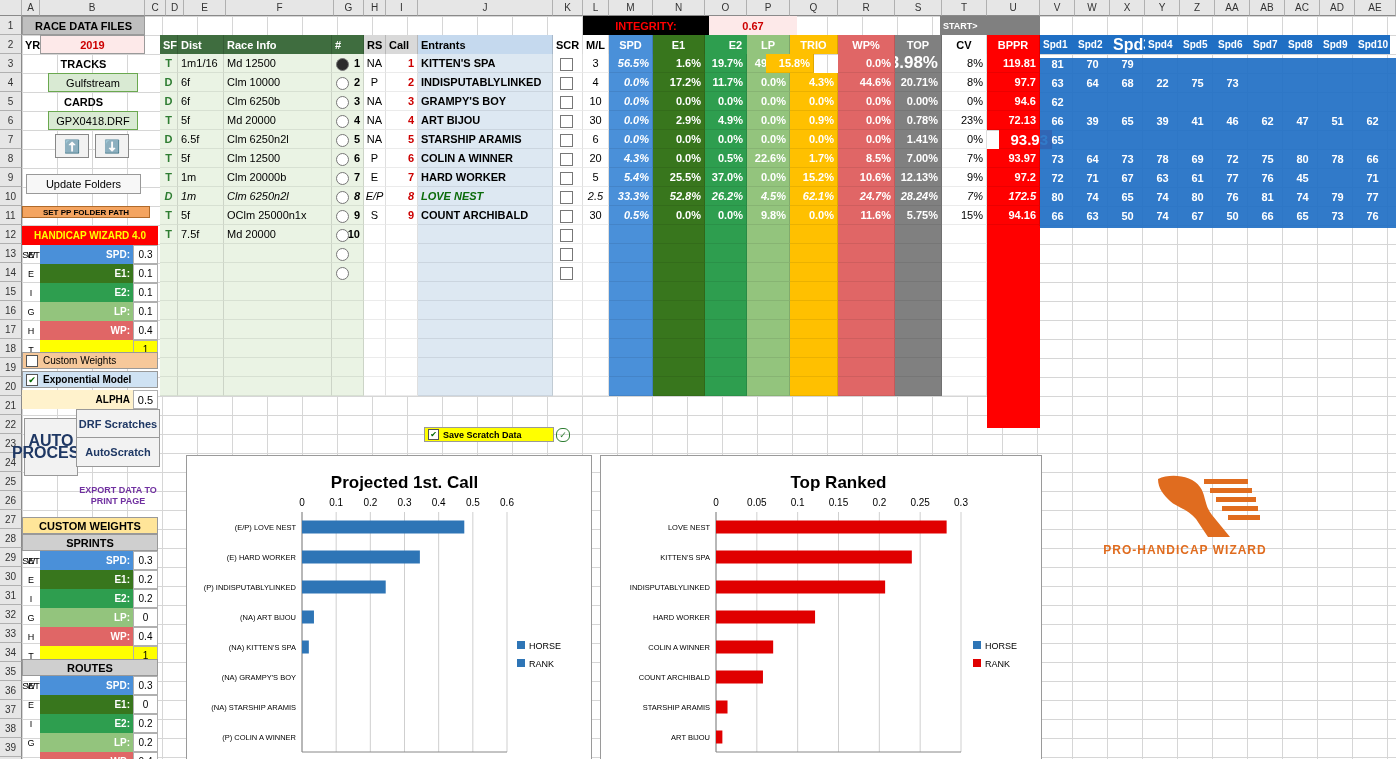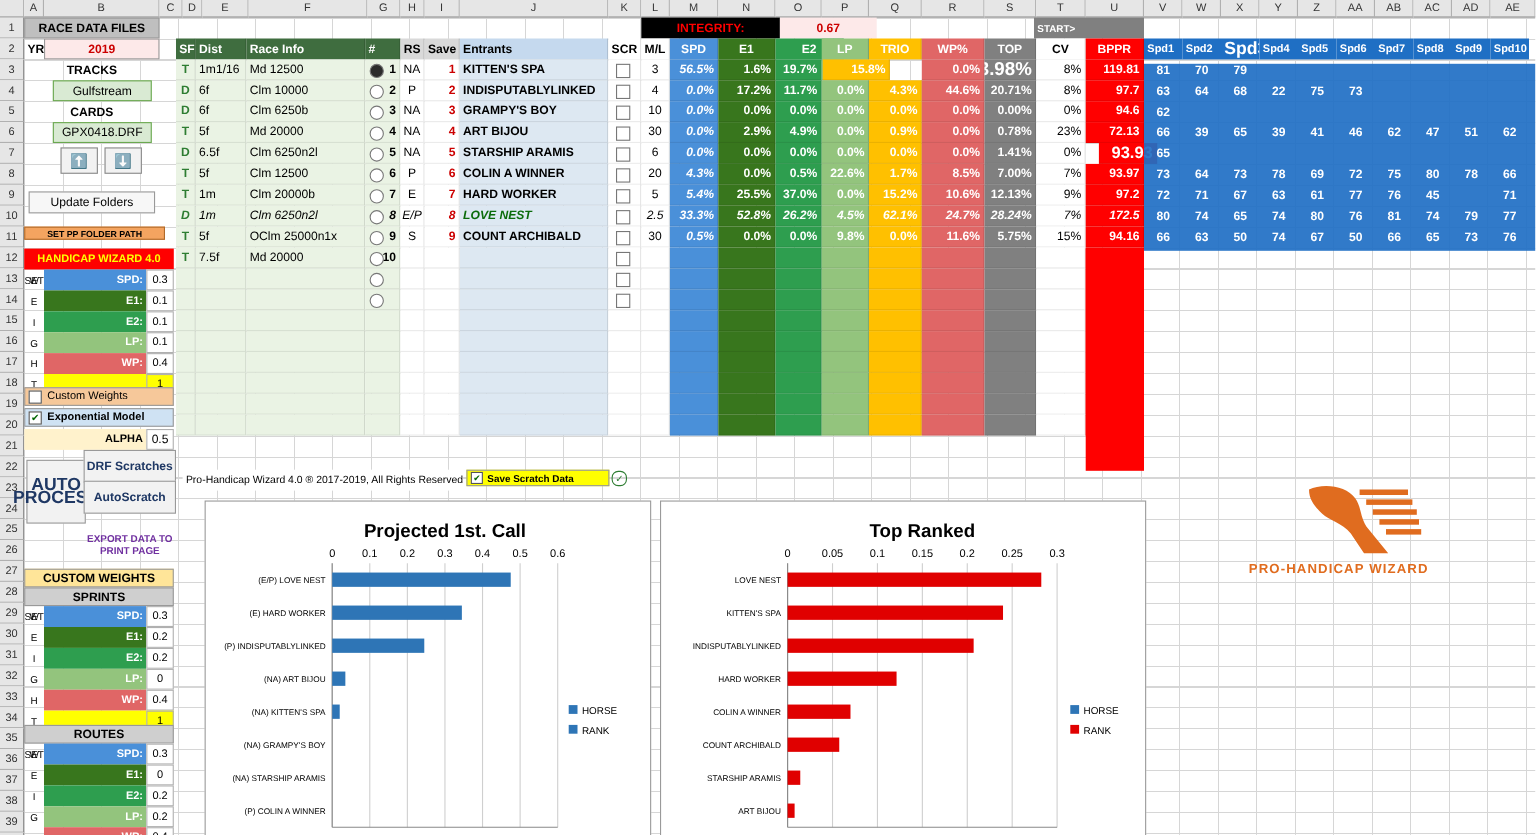--- a/index.html
+++ b/index.html
@@ -227,21 +227,21 @@
   <div class="cell c b" style="left:583px;top:16px;width:126px;height:19px;background:#000;color:#ff0000;">INTEGRITY:</div>
   <div class="cell c b" style="left:709px;top:16px;width:88px;height:19px;background:#fde9e9;color:#c00;">0.67</div>
   <div class="cell c b" style="left:940px;top:16px;width:100px;height:19px;background:#808080;color:#fff;font-size:9px;justify-content:flex-start;">START&gt;</div>
 
   <div id="table-header">
       <div class="cell b " style="position: absolute; left: 160px; top: 35px; width: 18px; height: 19px; background: rgb(63, 109, 63); color: rgb(255, 255, 255); font-size: 11px; border-right: 1px solid rgba(0, 0, 0, 0.15);">SFC</div>
       <div class="cell b " style="position: absolute; left: 178px; top: 35px; width: 46px; height: 19px; background: rgb(63, 109, 63); color: rgb(255, 255, 255); font-size: 11px; border-right: 1px solid rgba(0, 0, 0, 0.15);">Dist</div>
       <div class="cell b " style="position: absolute; left: 224px; top: 35px; width: 108px; height: 19px; background: rgb(63, 109, 63); color: rgb(255, 255, 255); font-size: 11px; border-right: 1px solid rgba(0, 0, 0, 0.15);">Race Info</div>
       <div class="cell b " style="position: absolute; left: 332px; top: 35px; width: 32px; height: 19px; background: rgb(63, 109, 63); color: rgb(255, 255, 255); font-size: 11px; border-right: 1px solid rgba(0, 0, 0, 0.15);">#</div>
       <div class="cell b " style="position: absolute; left: 364px; top: 35px; width: 22px; height: 19px; background: rgb(217, 217, 217); color: rgb(0, 0, 0); font-size: 11px; border-right: 1px solid rgba(0, 0, 0, 0.15);">RS</div>
-      <div class="cell b " style="position: absolute; left: 386px; top: 35px; width: 32px; height: 19px; background: rgb(217, 217, 217); color: rgb(0, 0, 0); font-size: 11px; border-right: 1px solid rgba(0, 0, 0, 0.15);">Save</div>
+      <div class="cell b " style="position: absolute; left: 386px; top: 35px; width: 32px; height: 19px; background: rgb(217, 217, 217); color: rgb(0, 0, 0); font-size: 11px; border-right: 1px solid rgba(0, 0, 0, 0.15);">Call</div>
       <div class="cell b " style="position: absolute; left: 418px; top: 35px; width: 135px; height: 19px; background: rgb(197, 217, 238); color: rgb(0, 0, 0); font-size: 11px; border-right: 1px solid rgba(0, 0, 0, 0.15);">Entrants</div>
       <div class="cell b " style="position: absolute; left: 553px; top: 35px; width: 30px; height: 19px; background: rgb(255, 255, 255); color: rgb(0, 0, 0); font-size: 11px; border-right: 1px solid rgba(0, 0, 0, 0.15);">SCR</div>
       <div class="cell b " style="position: absolute; left: 583px; top: 35px; width: 26px; height: 19px; background: rgb(255, 255, 255); color: rgb(0, 0, 0); font-size: 11px; border-right: 1px solid rgba(0, 0, 0, 0.15);">M/L</div>
       <div class="cell b c" style="position: absolute; left: 609px; top: 35px; width: 44px; height: 19px; background: rgb(74, 144, 217); color: rgb(255, 255, 255); font-size: 11px; border-right: 1px solid rgba(0, 0, 0, 0.15);">SPD</div>
       <div class="cell b c" style="position: absolute; left: 653px; top: 35px; width: 52px; height: 19px; background: rgb(56, 118, 29); color: rgb(255, 255, 255); font-size: 11px; border-right: 1px solid rgba(0, 0, 0, 0.15);">E1</div>
       <div class="cell b c" style="position: absolute; left: 705px; top: 35px; width: 62px; height: 19px; background: rgb(46, 158, 79); color: rgb(255, 255, 255); font-size: 11px; border-right: 1px solid rgba(0, 0, 0, 0.15);">E2</div>
       <div class="cell b c" style="position: absolute; left: 747px; top: 35px; width: 43px; height: 19px; background: rgb(147, 196, 125); color: rgb(255, 255, 255); font-size: 11px; border-right: 1px solid rgba(0, 0, 0, 0.15);">LP</div>
       <div class="cell b c" style="position: absolute; left: 790px; top: 35px; width: 48px; height: 19px; background: rgb(255, 192, 0); color: rgb(255, 255, 255); font-size: 11px; border-right: 1px solid rgba(0, 0, 0, 0.15);">TRIO</div>
       <div class="cell b c" style="position: absolute; left: 838px; top: 35px; width: 57px; height: 19px; background: rgb(224, 102, 102); color: rgb(255, 255, 255); font-size: 11px; border-right: 1px solid rgba(0, 0, 0, 0.15);">WP%</div>
       <div class="cell b c" style="position: absolute; left: 895px; top: 35px; width: 47px; height: 19px; background: rgb(128, 128, 128); color: rgb(255, 255, 255); font-size: 11px; border-right: 1px solid rgba(0, 0, 0, 0.15);">TOP</div>
@@ -255,21 +255,21 @@
       <div class="cell r b" style="position: absolute; left: 332px; top: 54px; width: 32px; height: 19px; background: rgb(234, 243, 228); color: rgb(0, 0, 0); font-size: 11px; border-right: 1px solid rgba(0, 0, 0, 0.12); border-bottom: 1px solid rgba(0, 0, 0, 0.08);">1</div>
       <div class="cell c" style="position: absolute; left: 364px; top: 54px; width: 22px; height: 19px; background: rgb(255, 255, 255); color: rgb(0, 0, 0); font-size: 11px; border-right: 1px solid rgba(0, 0, 0, 0.12); border-bottom: 1px solid rgba(0, 0, 0, 0.08);">NA</div>
       <div class="cell r b" style="position: absolute; left: 386px; top: 54px; width: 32px; height: 19px; background: rgb(255, 255, 255); color: rgb(204, 0, 0); font-size: 11px; border-right: 1px solid rgba(0, 0, 0, 0.12); border-bottom: 1px solid rgba(0, 0, 0, 0.08);">1</div>
       <div class="cell  b" style="position: absolute; left: 418px; top: 54px; width: 135px; height: 19px; background: rgb(221, 232, 242); color: rgb(0, 0, 0); font-size: 11px; border-right: 1px solid rgba(0, 0, 0, 0.12); border-bottom: 1px solid rgba(0, 0, 0, 0.08);">KITTEN'S SPA</div>
       <div class="cell c" style="position: absolute; left: 553px; top: 54px; width: 30px; height: 19px; background: rgb(255, 255, 255); color: rgb(0, 0, 0); font-size: 11px; border-right: 1px solid rgba(0, 0, 0, 0.12); border-bottom: 1px solid rgba(0, 0, 0, 0.08);"></div>
       <div class="cell c" style="position: absolute; left: 583px; top: 54px; width: 26px; height: 19px; background: rgb(255, 255, 255); color: rgb(0, 0, 0); font-size: 11px; border-right: 1px solid rgba(0, 0, 0, 0.12); border-bottom: 1px solid rgba(0, 0, 0, 0.08);">3</div>
       <div class="cell r b i" style="position: absolute; left: 609px; top: 54px; width: 44px; height: 19px; background: rgb(74, 144, 217); color: rgb(255, 255, 255); font-size: 11px; border-right: 1px solid rgba(0, 0, 0, 0.12); border-bottom: 1px solid rgba(0, 0, 0, 0.08);">56.5%</div>
       <div class="cell r b" style="position: absolute; left: 653px; top: 54px; width: 52px; height: 19px; background: rgb(56, 118, 29); color: rgb(255, 255, 255); font-size: 11px; border-right: 1px solid rgba(0, 0, 0, 0.12); border-bottom: 1px solid rgba(0, 0, 0, 0.08);">1.6%</div>
       <div class="cell r b" style="position: absolute; left: 705px; top: 54px; width: 42px; height: 19px; background: rgb(46, 158, 79); color: rgb(255, 255, 255); font-size: 11px; border-right: 1px solid rgba(0, 0, 0, 0.12); border-bottom: 1px solid rgba(0, 0, 0, 0.08);">19.7%</div>
       <div class="cell r b" style="position: absolute; left: 747px; top: 54px; width: 43px; height: 19px; background: rgb(147, 196, 125); color: rgb(255, 255, 255); font-size: 11px; border-right: 1px solid rgba(0, 0, 0, 0.12); border-bottom: 1px solid rgba(0, 0, 0, 0.08);">49.0%</div>
-      <div class="cell r b" style="position: absolute; left: 748px; top: 54px; width: 61px; height: 19px; background: rgb(255, 192, 0); color: rgb(255, 255, 255); font-size: 11px; border-right: 1px solid rgba(0, 0, 0, 0.12); border-bottom: 1px solid rgba(0, 0, 0, 0.08);">15.8%</div>
+      <div class="cell r b" style="position: absolute; left: 766px; top: 54px; width: 48px; height: 19px; background: rgb(255, 192, 0); color: rgb(255, 255, 255); font-size: 11px; border-right: 1px solid rgba(0, 0, 0, 0.12); border-bottom: 1px solid rgba(0, 0, 0, 0.08);">15.8%</div>
       <div class="cell r b" style="position: absolute; left: 838px; top: 54px; width: 57px; height: 19px; background: rgb(224, 102, 102); color: rgb(255, 255, 255); font-size: 11px; border-right: 1px solid rgba(0, 0, 0, 0.12); border-bottom: 1px solid rgba(0, 0, 0, 0.08);">0.0%</div>
       <div class="cell r b" style="position: absolute; left: 895px; top: 54px; width: 47px; height: 19px; background: rgb(128, 128, 128); color: rgb(255, 255, 255); font-size: 17px; border-right: 1px solid rgba(0, 0, 0, 0.12); border-bottom: 1px solid rgba(0, 0, 0, 0.08);">23.98%</div>
       <div class="cell r" style="position: absolute; left: 942px; top: 54px; width: 45px; height: 19px; background: rgb(255, 255, 255); color: rgb(0, 0, 0); font-size: 11px; border-right: 1px solid rgba(0, 0, 0, 0.12); border-bottom: 1px solid rgba(0, 0, 0, 0.08);">8%</div>
       <div class="cell r b" style="position: absolute; left: 987px; top: 54px; width: 53px; height: 19px; background: rgb(255, 0, 0); color: rgb(255, 255, 255); font-size: 11px; border-right: 1px solid rgba(0, 0, 0, 0.12); border-bottom: 1px solid rgba(0, 0, 0, 0.08);">119.81</div>
       <div style="position: absolute; left: 560px; top: 58px; width: 11px; height: 11px; border: 1px solid rgb(119, 119, 119); background: rgb(255, 255, 255);"></div>
       <div style="position: absolute; left: 336px; top: 58px; width: 11px; height: 11px; border: 1px solid rgb(119, 119, 119); border-radius: 50%; background: rgb(43, 43, 43);"></div>
       <div class="cell c b" style="position: absolute; left: 160px; top: 73px; width: 18px; height: 19px; background: rgb(234, 243, 228); color: rgb(46, 125, 50); font-size: 11px; border-right: 1px solid rgba(0, 0, 0, 0.12); border-bottom: 1px solid rgba(0, 0, 0, 0.08);">D</div>
       <div class="cell " style="position: absolute; left: 178px; top: 73px; width: 46px; height: 19px; background: rgb(234, 243, 228); color: rgb(0, 0, 0); font-size: 11px; border-right: 1px solid rgba(0, 0, 0, 0.12); border-bottom: 1px solid rgba(0, 0, 0, 0.08);">6f</div>
       <div class="cell " style="position: absolute; left: 224px; top: 73px; width: 108px; height: 19px; background: rgb(234, 243, 228); color: rgb(0, 0, 0); font-size: 11px; border-right: 1px solid rgba(0, 0, 0, 0.12); border-bottom: 1px solid rgba(0, 0, 0, 0.08);">Clm 10000</div>
       <div class="cell r b" style="position: absolute; left: 332px; top: 73px; width: 32px; height: 19px; background: rgb(234, 243, 228); color: rgb(0, 0, 0); font-size: 11px; border-right: 1px solid rgba(0, 0, 0, 0.12); border-bottom: 1px solid rgba(0, 0, 0, 0.08);">2</div>
@@ -671,21 +671,20 @@
       <div class="cell c b" style="position: absolute; left: 1180px; top: 206px; width: 35px; height: 19px; color: rgb(255, 255, 255); font-size: 11px;">67</div>
       <div class="cell c b" style="position: absolute; left: 1215px; top: 206px; width: 35px; height: 19px; color: rgb(255, 255, 255); font-size: 11px;">50</div>
       <div class="cell c b" style="position: absolute; left: 1250px; top: 206px; width: 35px; height: 19px; color: rgb(255, 255, 255); font-size: 11px;">66</div>
       <div class="cell c b" style="position: absolute; left: 1285px; top: 206px; width: 35px; height: 19px; color: rgb(255, 255, 255); font-size: 11px;">65</div>
       <div class="cell c b" style="position: absolute; left: 1320px; top: 206px; width: 35px; height: 19px; color: rgb(255, 255, 255); font-size: 11px;">73</div>
       <div class="cell c b" style="position: absolute; left: 1355px; top: 206px; width: 35px; height: 19px; color: rgb(255, 255, 255); font-size: 11px;">76</div>
     </div>
 
   <div style="position:absolute;left:987px;top:226px;width:53px;height:202px;background:#ff0000;"></div>
 
-  <div class="cell" style="left:166px;top:427px;width:255px;height:19px;font-size:9.5px;color:#000;background:#fff;">Pro-Handicap Wizard 4.0 ® 2017-2019, All Rights Reserved</div>
   <div class="cell" style="left:424px;top:427px;width:130px;height:15px;background:#ffff00;border:1px solid #999;">
     <span style="display:inline-block;width:9px;height:9px;border:1px solid #555;background:#fff;margin-right:4px;text-align:center;line-height:9px;font-size:8px;color:#060;">✔</span>
     <span style="font-size:9px;font-weight:bold;">Save Scratch Data</span>
   </div>
   <div style="position:absolute;left:556px;top:428px;width:12px;height:12px;border-radius:6px;border:1px solid #2e7d32;color:#2e7d32;font-size:9px;text-align:center;line-height:12px;">✓</div>
 
   <div class="chartbox" id="chart0" style="left:186px;top:455px;width:404px;height:304px;"><svg width="404" height="304">
         <text x="217.5" y="32" text-anchor="middle" font-size="17" font-weight="bold" font-family="&quot;Liberation Sans&quot;, sans-serif">Projected 1st. Call</text>
         <line x1="115" y1="56" x2="115" y2="296" stroke="#cfcfcf" stroke-width="1"></line>
         <text x="115" y="50" text-anchor="middle" font-size="10" font-family="&quot;Liberation Sans&quot;, sans-serif">0</text>
@@ -754,21 +753,21 @@
         <rect x="115" y="244.5" width="11.515" height="13" fill="#e00000"></rect>
         <text x="109" y="254" text-anchor="end" font-size="7.5" font-family="&quot;Liberation Sans&quot;, sans-serif">STARSHIP ARAMIS</text>
         <rect x="115" y="274.5" width="6.37" height="13" fill="#e00000"></rect>
         <text x="109" y="284" text-anchor="end" font-size="7.5" font-family="&quot;Liberation Sans&quot;, sans-serif">ART BIJOU</text>
         <rect x="372" y="185" width="8" height="8" fill="#2e75b6"></rect>
         <text x="384" y="193" font-size="9" font-family="&quot;Liberation Sans&quot;, sans-serif">HORSE</text>
         <rect x="372" y="203" width="8" height="8" fill="#e00000"></rect>
         <text x="384" y="211" font-size="9" font-family="&quot;Liberation Sans&quot;, sans-serif">RANK</text>
       </svg></div>
 
-  <div style="position:absolute;left:1100px;top:437px;width:170px;height:90px;margin-left:32px;">
+  <div style="position:absolute;left:1100px;top:471px;width:170px;height:90px;">
     <svg width="170" height="70" viewBox="0 0 170 70">
       <g fill="#e06c1f">
         <path d="M58 8 C70 2, 92 4, 100 16 C106 24, 104 34, 112 44 L130 66 L108 66 L96 48 C88 38, 76 36, 70 30 C64 24, 58 18, 58 8 Z"></path>
         <rect x="104" y="8" width="44" height="5"></rect>
         <rect x="110" y="17" width="42" height="5"></rect>
         <rect x="116" y="26" width="40" height="5"></rect>
         <rect x="122" y="35" width="36" height="5"></rect>
         <rect x="128" y="44" width="32" height="5"></rect>
       </g>
     </svg>

